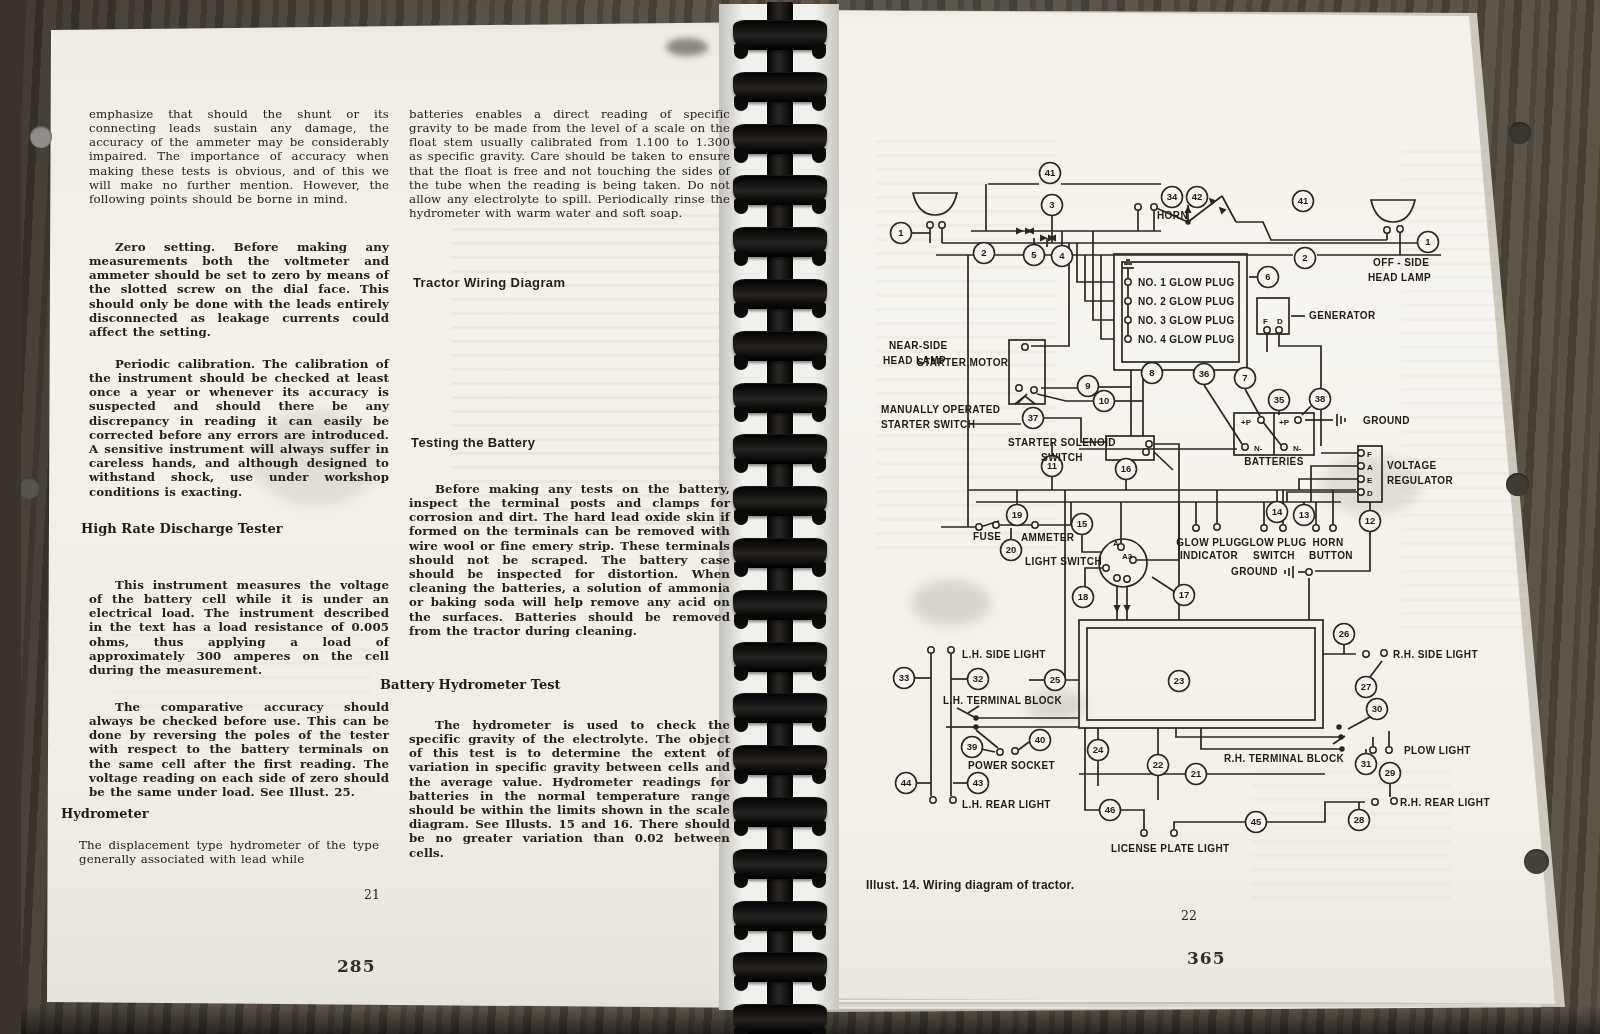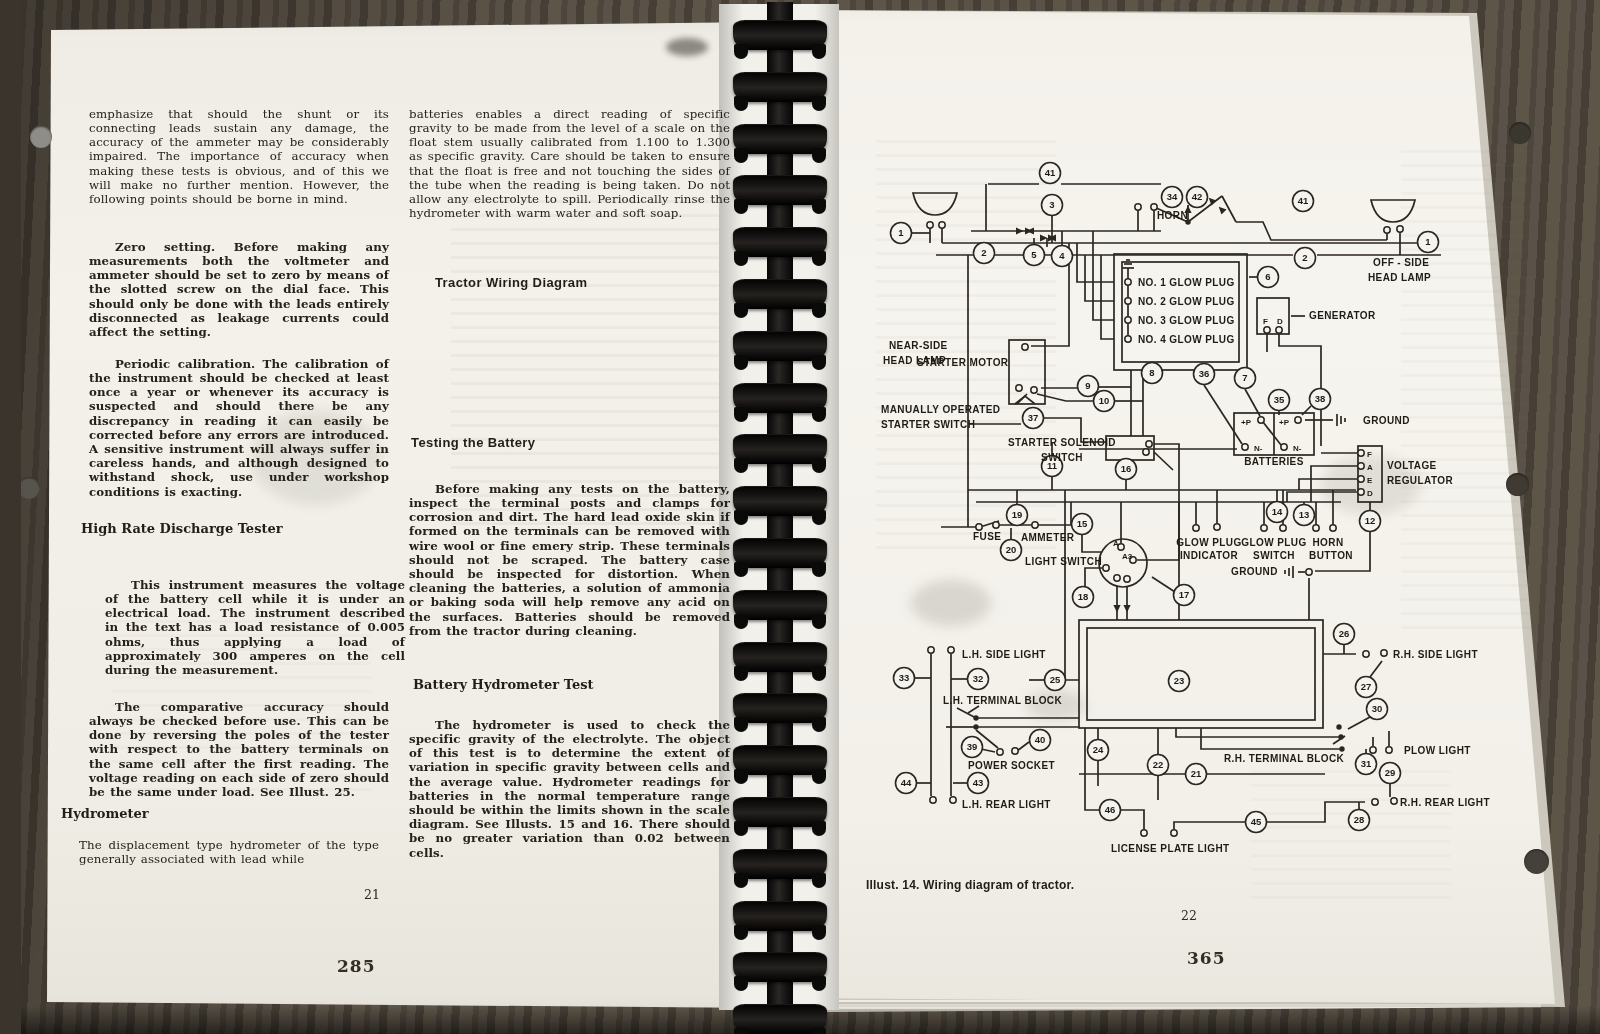--- a/index.html
+++ b/index.html
@@ -114,32 +114,32 @@
   <div class="hole" style="left:9px;top:126px;width:22px;height:22px;background:#8f8d88;"></div>
   <div class="hole" style="left:-3px;top:477px;width:22px;height:22px;background:#57544d;"></div>
   <div class="hole" style="left:1488px;top:122px;width:22px;height:22px;background:#3a372f;"></div>
   <div class="hole" style="left:1485px;top:473px;width:23px;height:23px;background:#3f3b33;"></div>
   <div class="hole" style="left:1503px;top:849px;width:25px;height:25px;background:#45403a;"></div>
 
   <p class="tb" style="left:68px;top:95px;">emphasize that should the shunt or its connecting leads sustain any damage, the accuracy of the ammeter may be considerably impaired.  The importance of accuracy when making these tests is obvious, and of this we will make no further mention.  However, the following points should be borne in mind.</p>
   <p class="tb indent" style="left:68px;top:228px;">Zero setting.  Before making any measurements both the voltmeter and ammeter should be set to zero by means of the slotted screw on the dial face.  This should only be done with the leads entirely disconnected as leakage currents could affect the setting.</p>
   <p class="tb indent" style="left:68px;top:345px;">Periodic calibration.  The calibration of the instrument should be checked at least once a year or whenever its accuracy is suspected and should there be any discrepancy in reading it can easily be corrected before any errors are introduced.  A sensitive instrument will always suffer in careless hands, and although designed to withstand shock, use under workshop conditions is exacting.</p>
   <h3 class="hserif" style="left:60px;top:508px;">High Rate Discharge Tester</h3>
-  <p class="tb indent" style="left:84px;top:566px;">This instrument measures the voltage of the battery cell while it is under an electrical load.  The instrument described in the text has a load resistance of 0.005 ohms, thus applying a load of approximately 300 amperes on the cell during the measurement.</p>
+  <p class="tb indent" style="left:68px;top:566px;">This instrument measures the voltage of the battery cell while it is under an electrical load.  The instrument described in the text has a load resistance of 0.005 ohms, thus applying a load of approximately 300 amperes on the cell during the measurement.</p>
   <p class="tb indent" style="left:68px;top:688px;">The comparative accuracy should always be checked before use.  This can be done by reversing the poles of the tester with respect to the battery terminals on the same cell after the first reading.  The voltage reading on each side of zero should be the same under load.  See Illust. 25.</p>
   <h3 class="hserif" style="left:40px;top:793px;">Hydrometer</h3>
   <p class="tb" style="left:58px;top:826px;">The displacement type hydrometer of the type generally associated with lead while</p>
   <span class="pn" style="left:343px;top:887px;">21</span>
   <span class="folio" style="left:316px;top:956px;">285</span>
 
   <p class="tb c2" style="left:388px;top:95px;">batteries enables a direct reading of specific gravity to be made from the level of a scale on the float stem usually calibrated from 1.100 to 1.300 as specific gravity.  Care should be taken to ensure that the float is free and not touching the sides of the tube when the reading is being taken.  Do not allow any electrolyte to spill.  Periodically rinse the hydrometer with warm water and soft soap.</p>
-  <h3 class="hsans" style="left:414px;top:262px;">Tractor Wiring Diagram</h3>
+  <h3 class="hsans" style="left:392px;top:262px;">Tractor Wiring Diagram</h3>
   <h3 class="hsans" style="left:390px;top:422px;">Testing the Battery</h3>
   <p class="tb c2 indent" style="left:388px;top:470px;">Before making any tests on the battery, inspect the terminal posts and clamps for corrosion and dirt.  The hard lead oxide skin if formed on the terminals can be removed with wire wool or fine emery strip.  These terminals should not be scraped.  The battery case should be inspected for distortion.  When cleaning the batteries, a solution of ammonia or baking soda will help remove any acid on the surfaces.  Batteries should be removed from the tractor during cleaning.</p>
-  <h3 class="hserif" style="left:392px;top:664px;">Battery Hydrometer Test</h3>
+  <h3 class="hserif" style="left:359px;top:664px;">Battery Hydrometer Test</h3>
   <p class="tb c2 indent" style="left:388px;top:706px;">The hydrometer is used to check the specific gravity of the electrolyte.  The object of this test is to determine the extent of variation in specific gravity between cells and the average value.  Hydrometer readings for batteries in the normal temperature range should be within the limits shown in the scale diagram.  See Illusts. 15 and 16.  There should be no greater variation than 0.02 between cells.</p>
 
   <svg class="abs" id="diagram" viewBox="0 0 1600 1034" xmlns="http://www.w3.org/2000/svg">
       <path d="M889,233 H909" class="wire"></path>
       <path d="M909,225 V243" class="wire"></path>
       <path d="M921,225 V243" class="wire"></path>
       <path d="M921,243 H1396" class="wire"></path>
       <path d="M915,255 H1272" class="wire"></path>
       <path d="M1296,255 H1420" class="wire"></path>
       <path d="M950,231 H1140" class="wire"></path>

